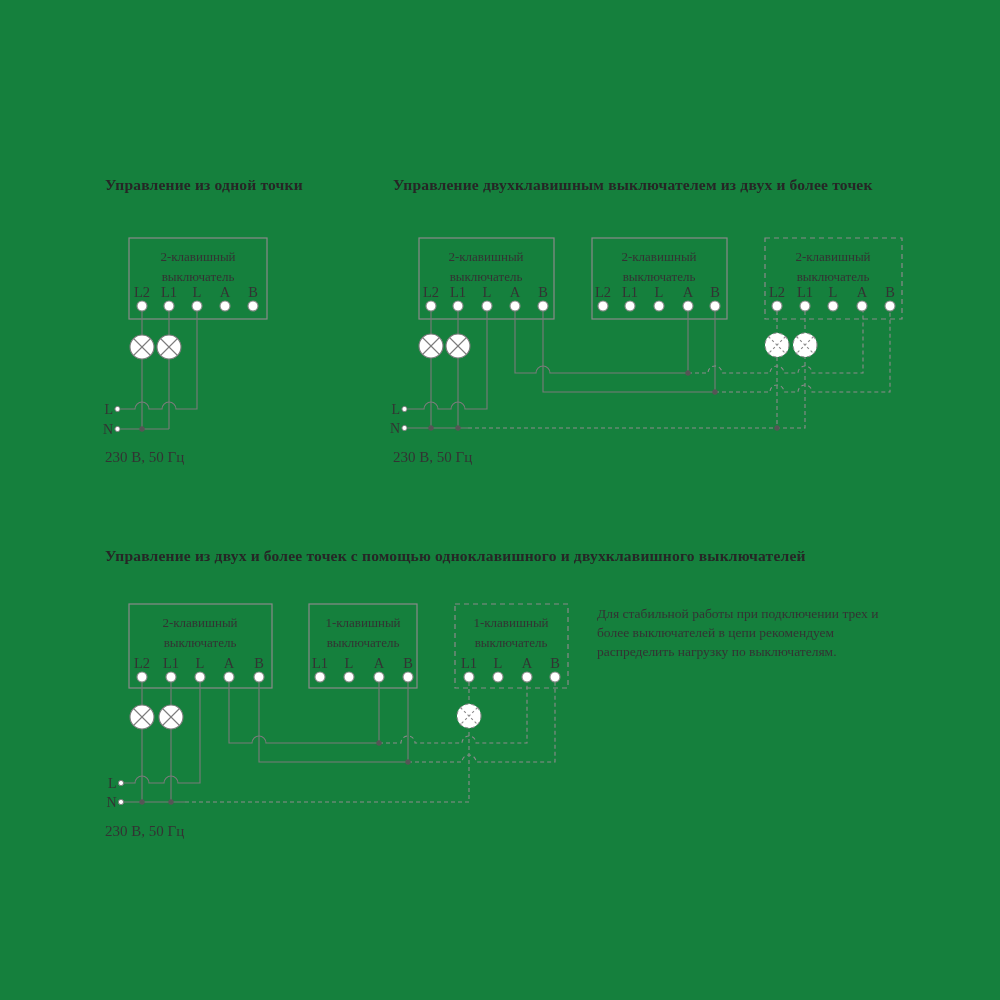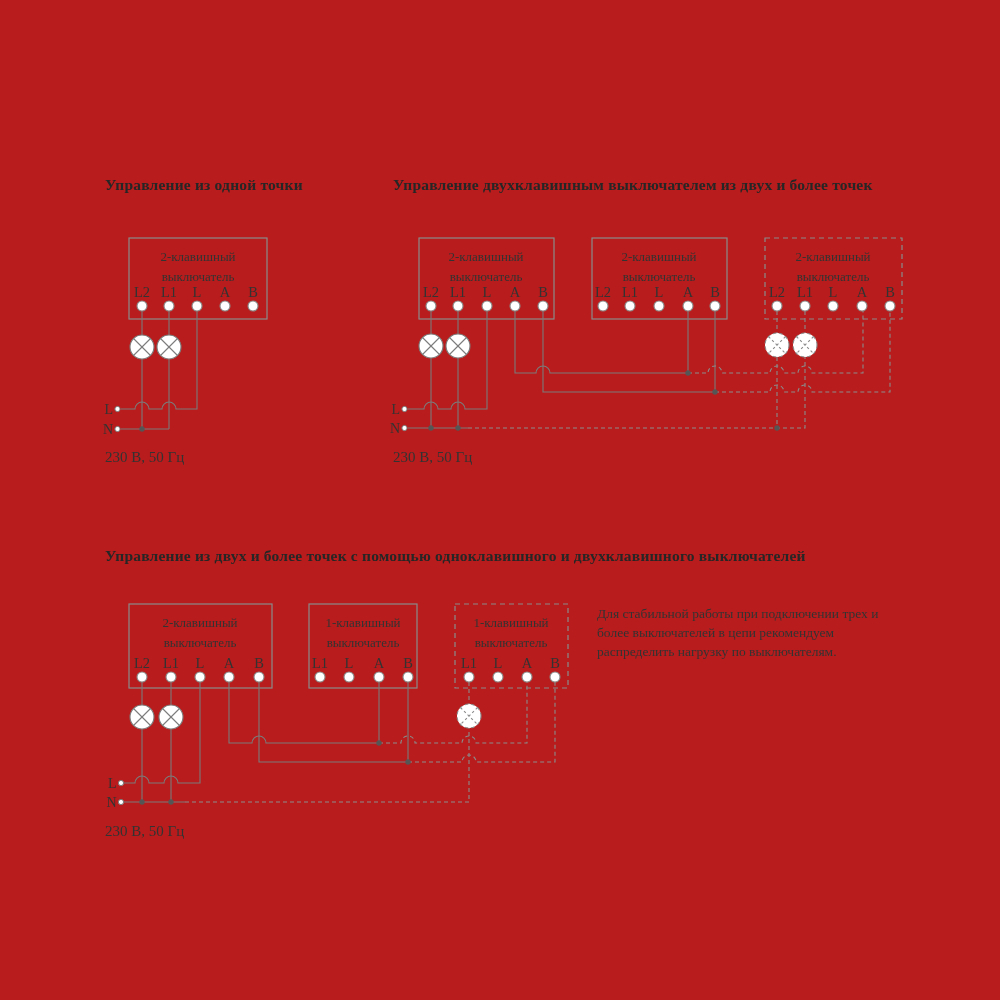--- a/index.html
+++ b/index.html
@@ -1,16 +1,16 @@
 <!DOCTYPE html>
 <html><head>
 <meta charset="utf-8">
 <style>
   html,body{margin:0;padding:0;background:#fff;}
-  .stage{position:relative;width:1000px;height:1000px;background:#b91c1c;overflow:hidden;}
+  .stage{position:relative;width:1000px;height:1000px;background:#15803d;overflow:hidden;}
   svg{position:absolute;left:0;top:0;}
   text{fill:#333;font-family:"Liberation Serif","DejaVu Serif",serif;}
   .t-title{font-size:15.5px;font-weight:bold;fill:#262626;letter-spacing:.2px;}
   .t-label{font-size:13px;text-anchor:middle;}
   .t-term{font-size:14.5px;text-anchor:middle;}
   .t-ln{font-size:14px;text-anchor:end;}
   .t-power{font-size:15px;}
   .t-note{font-size:13.5px;}
   .wire{fill:none;stroke:#7b7b7b;stroke-width:1.1;}
   .wire-d{fill:none;stroke:#8b8b8b;stroke-width:1.1;stroke-dasharray:4 3;}

